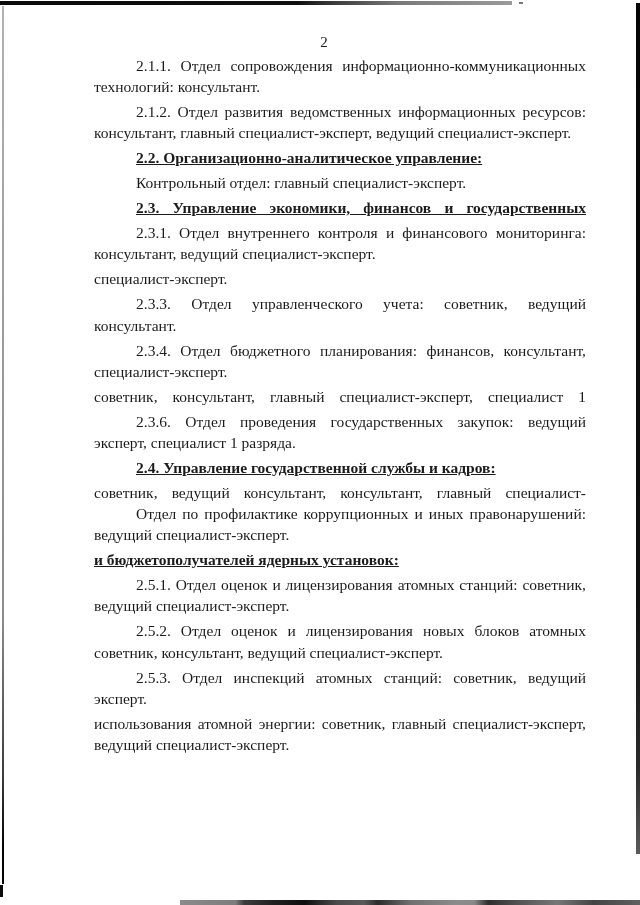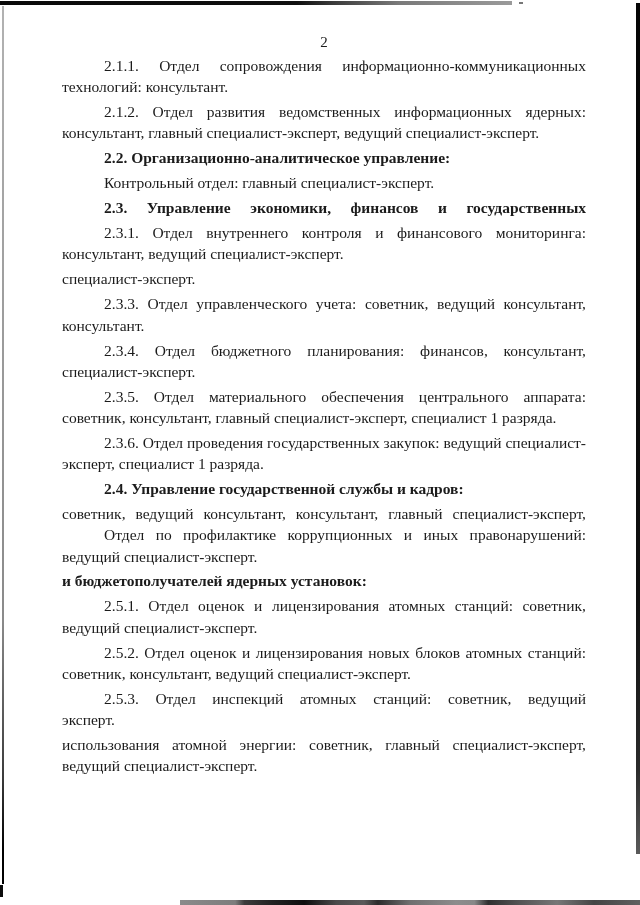--- a/index.html
+++ b/index.html
@@ -48,27 +48,28 @@
   
   .page-number {
     position: absolute; top: 32px; left: 62px; width: 524px;
     font-size: 15px; line-height: 21px; text-align: center;
   }
   .content {
     position: absolute; top: 55px; left: 62px; width: 524px;
     font-size: 15.5px;
   }
   .para { margin: 0 0 3.8px 0; }
-  .para.heading { font-weight: bold; }
+  .para.heading { font-weight: bold; text-decoration: underline; }
   .line {
     line-height: 21.2px;
     max-height: 21.2px;
     overflow: hidden;
     text-align: justify;
     text-align-last: justify;
+    margin-left: 32px;
   }
   .line.first { text-indent: 42px; }
   .line.last { text-align-last: left; }
 </style>
 </head>
 <body>
 
 <div class="page">
   <div class="scan-top"></div>
   <div class="scan-top-dot"></div>
@@ -78,21 +79,21 @@
   <div class="scan-mark-bl"></div>
 
   <div class="page-number">2</div>
 
   <div class="content">
       <div class="para body">
         <div class="line first">2.1.1. Отдел сопровождения информационно-коммуникационных</div>
         <div class="line last">технологий: консультант.</div>
       </div>
       <div class="para body">
-        <div class="line first">2.1.2. Отдел развития ведомственных информационных ядерных:</div>
+        <div class="line first">2.1.2. Отдел развития ведомственных информационных ресурсов:</div>
         <div class="line last">консультант, главный специалист-эксперт, ведущий специалист-эксперт.</div>
       </div>
       <div class="para heading">
         <div class="line first last">2.2. Организационно-аналитическое управление:</div>
       </div>
       <div class="para body">
         <div class="line first last">Контрольный отдел: главный специалист-эксперт.</div>
       </div>
       <div class="para heading">
         <div class="line first last">2.3. Управление экономики, финансов и государственных программ:</div>
@@ -106,21 +107,20 @@
       </div>
       <div class="para body">
         <div class="line first">2.3.3. Отдел управленческого учета: советник, ведущий консультант,</div>
         <div class="line last">консультант.</div>
       </div>
       <div class="para body">
         <div class="line first">2.3.4. Отдел бюджетного планирования: финансов, консультант, ведущий</div>
         <div class="line last">специалист-эксперт.</div>
       </div>
       <div class="para body">
-        <div class="line first">2.3.5. Отдел материального обеспечения центрального аппарата:</div>
         <div class="line last">советник, консультант, главный специалист-эксперт, специалист 1 разряда.</div>
       </div>
       <div class="para body">
         <div class="line first">2.3.6. Отдел проведения государственных закупок: ведущий специалист-</div>
         <div class="line last">эксперт, специалист 1 разряда.</div>
       </div>
       <div class="para heading">
         <div class="line first last">2.4. Управление государственной службы и кадров:</div>
       </div>
       <div class="para body">

